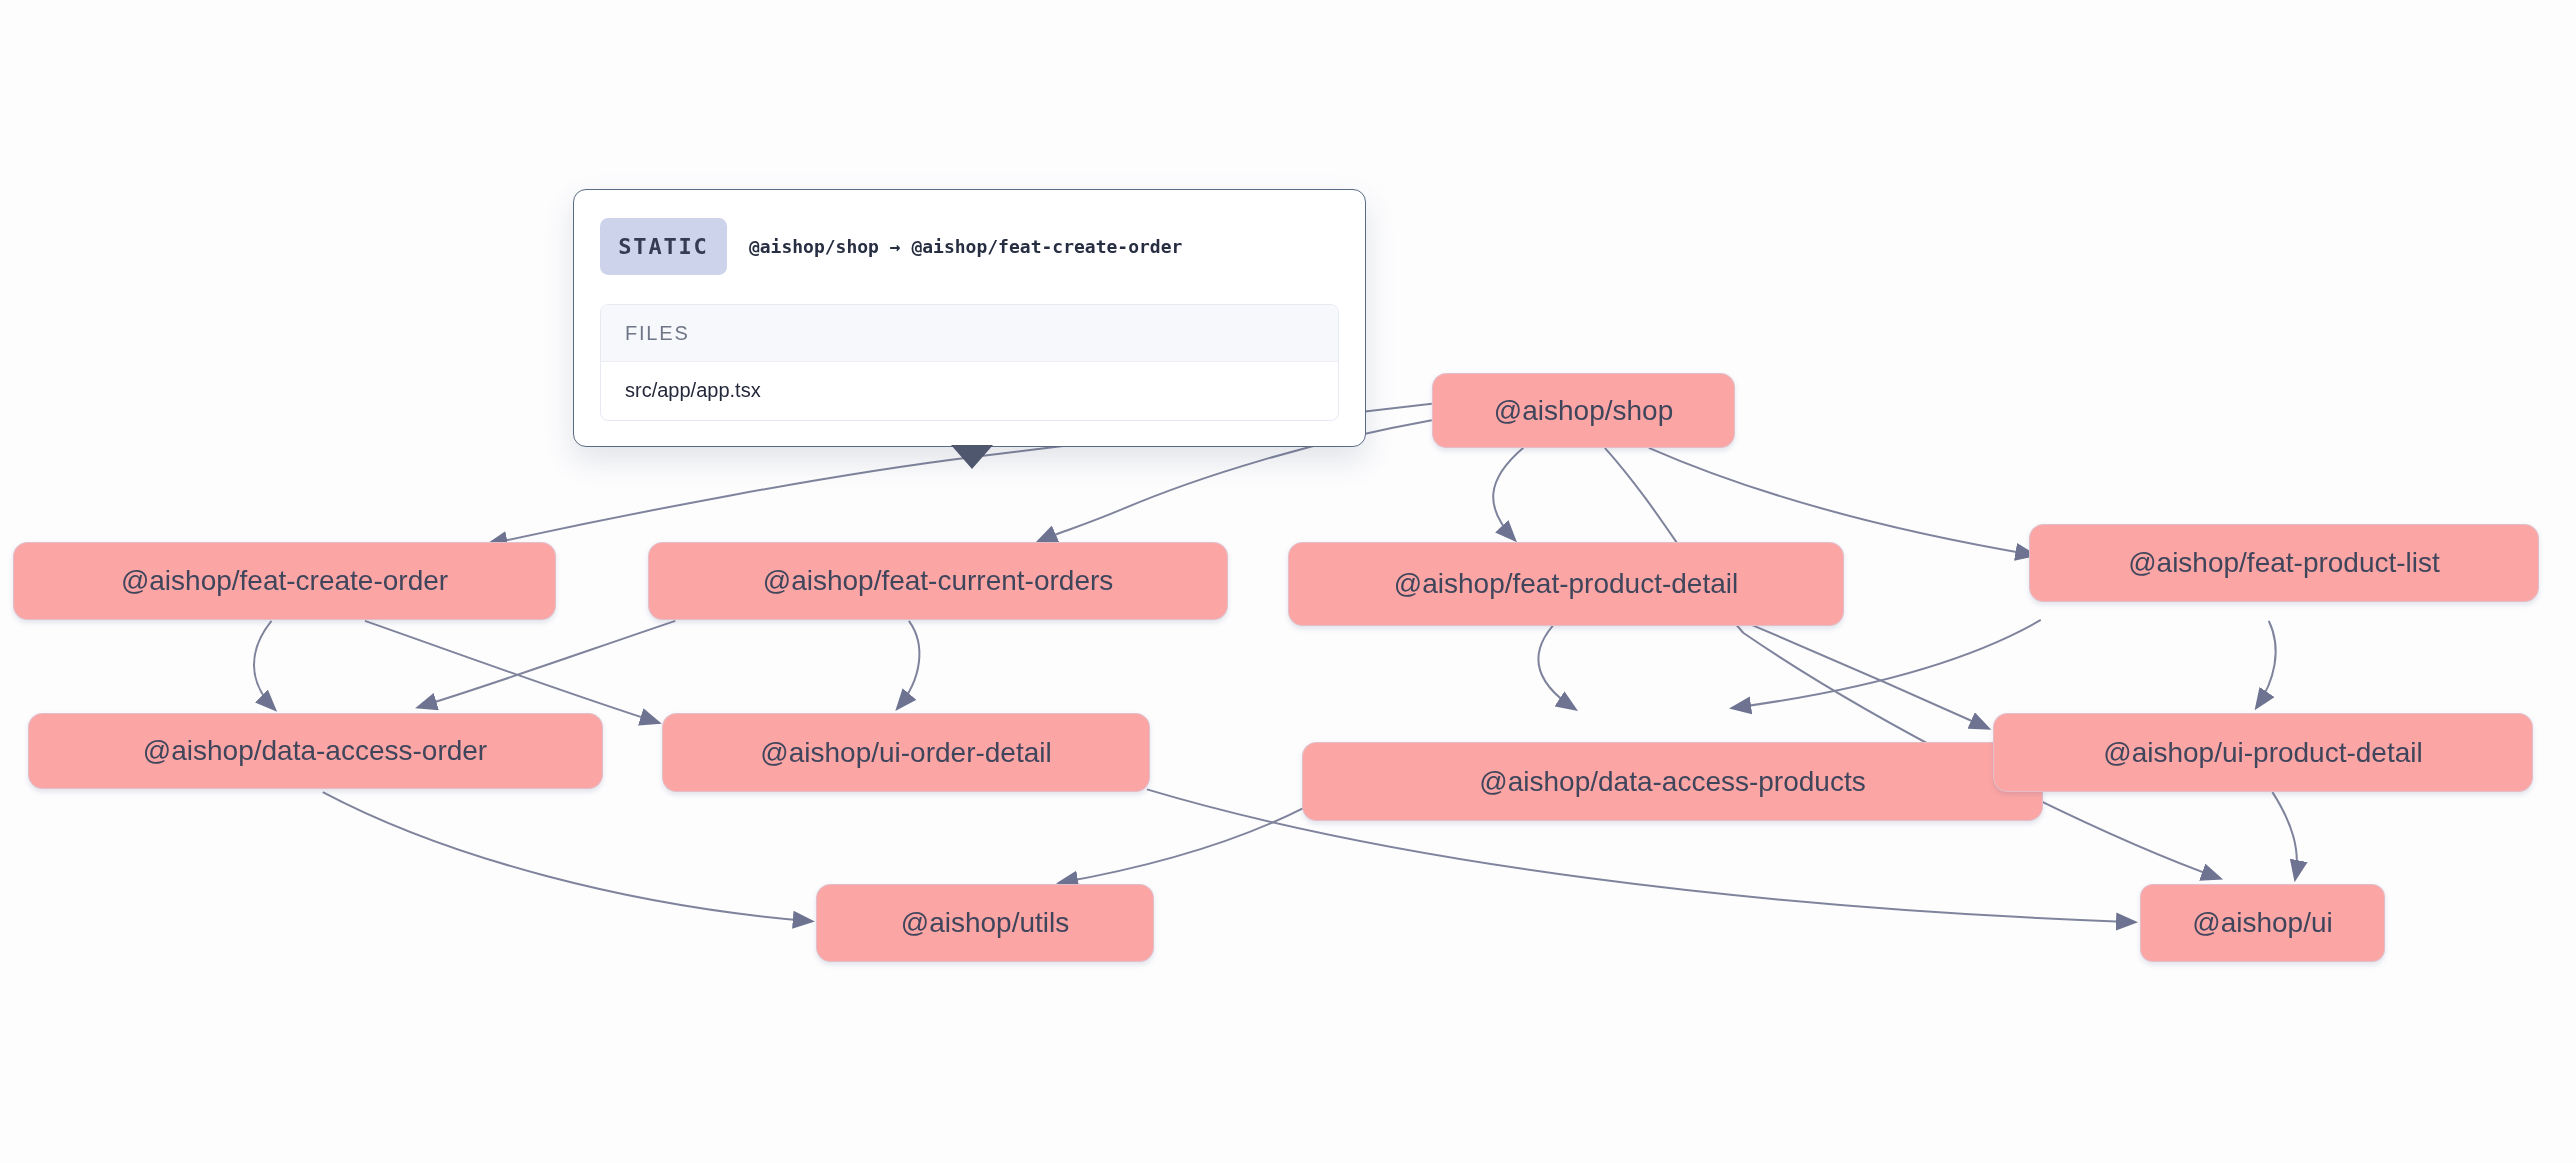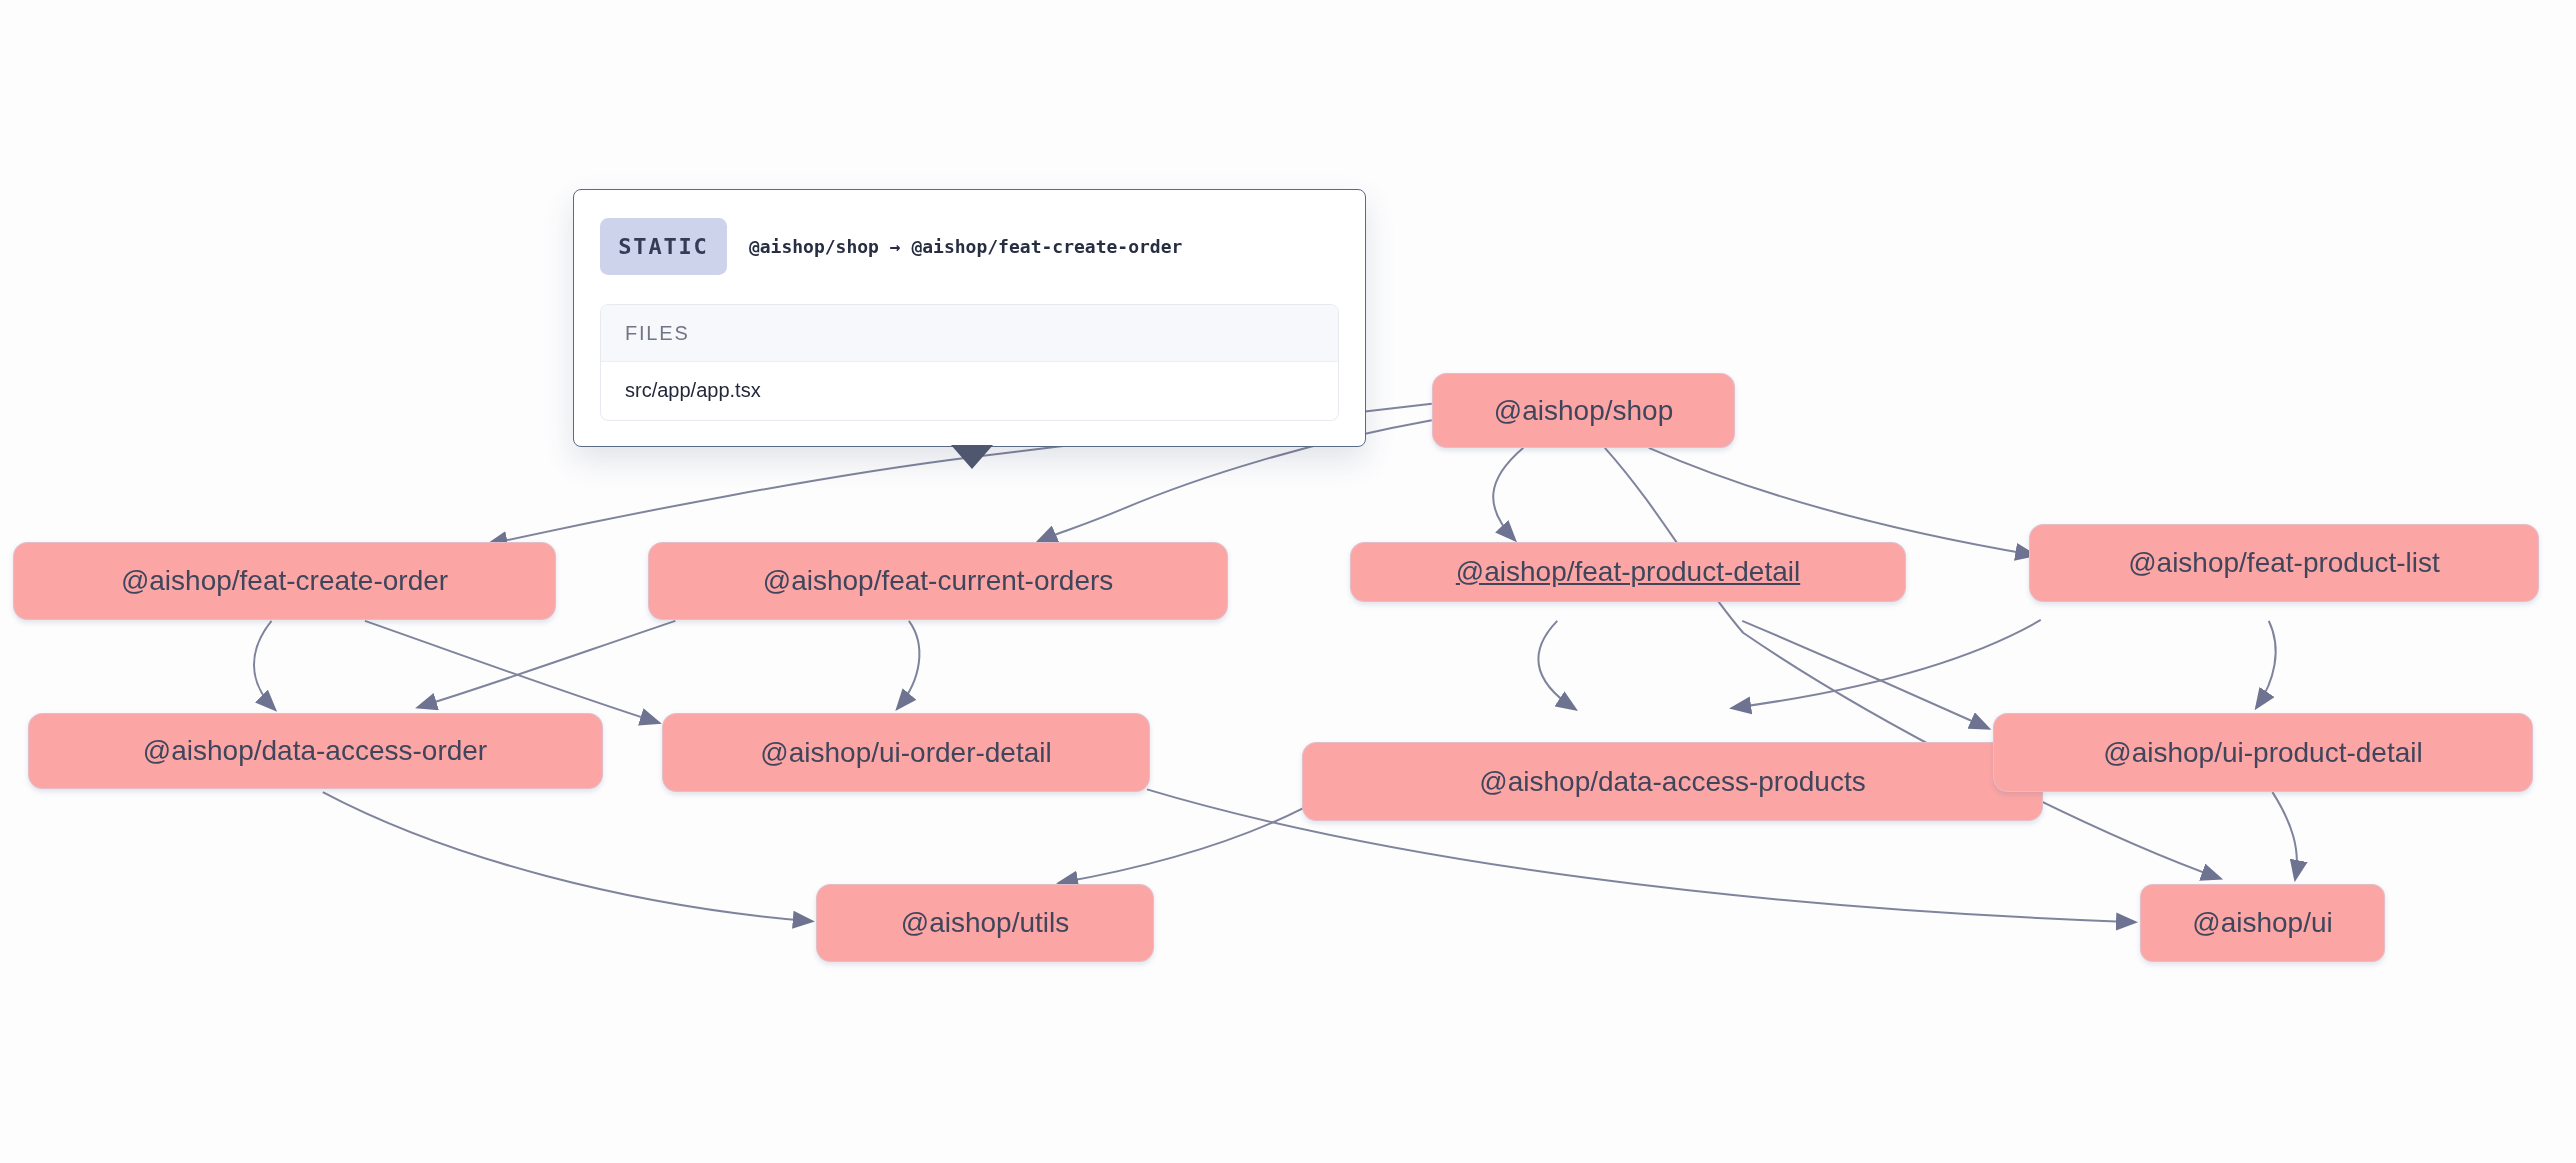--- a/index.html
+++ b/index.html
@@ -45,21 +45,21 @@
   }
   .tooltip {
     position: absolute;
     left: 573px;
     top: 189px;
     width: 793px;
     height: 258px;
     box-sizing: border-box;
     background: #ffffff;
     border: 1.8px solid #5b6a84;
-    border-radius: 8px;
+    border-radius: 13px;
     box-shadow: 0 13px 31px rgba(60,70,100,0.14);
     padding: 27.5px 26px 26px 26px;
     z-index: 5;
   }
   .tt-head {
     display: flex;
     align-items: center;
     gap: 22px;
     height: 57px;
   }
@@ -152,21 +152,21 @@
         <path d="M1455,865 C1375,912 1270,944 1157,964" class="edge" marker-end="url(#arrow)"></path>
         <path d="M1252,862 C1520,942 1910,992 2330,1007" class="edge" marker-end="url(#arrow)"></path>
         <path d="M2481,865 C2502,898 2512,928 2506,959" class="edge" marker-end="url(#arrow)"></path>
       </g>
   </svg>
 
   <div id="nodes">
       <div class="graph-node" style="left: 1432px; top: 373px; width: 303px; height: 75px;">@aishop/shop</div>
       <div class="graph-node" style="left: 13px; top: 542px; width: 543px; height: 78px;">@aishop/feat-create-order</div>
       <div class="graph-node" style="left: 648px; top: 542px; width: 580px; height: 78px;">@aishop/feat-current-orders</div>
-      <div class="graph-node" style="left: 1350px; top: 542px; width: 556px; height: 60px; text-decoration: underline;">@aishop/feat-product-detail</div>
+      <div class="graph-node" style="left: 1288px; top: 542px; width: 556px; height: 84px;">@aishop/feat-product-detail</div>
       <div class="graph-node" style="left: 2029px; top: 524px; width: 510px; height: 78px;">@aishop/feat-product-list</div>
       <div class="graph-node" style="left: 27.5px; top: 713px; width: 575px; height: 76px;">@aishop/data-access-order</div>
       <div class="graph-node" style="left: 662px; top: 713px; width: 488px; height: 79px;">@aishop/ui-order-detail</div>
       <div class="graph-node" style="left: 1302px; top: 742px; width: 741px; height: 79px;">@aishop/data-access-products</div>
       <div class="graph-node" style="left: 1993px; top: 713px; width: 540px; height: 79px;">@aishop/ui-product-detail</div>
       <div class="graph-node" style="left: 816px; top: 884px; width: 338px; height: 78px;">@aishop/utils</div>
       <div class="graph-node" style="left: 2140px; top: 884px; width: 245px; height: 78px; border-radius: 13px;">@aishop/ui</div>
     </div>
 
   <div class="tooltip">

